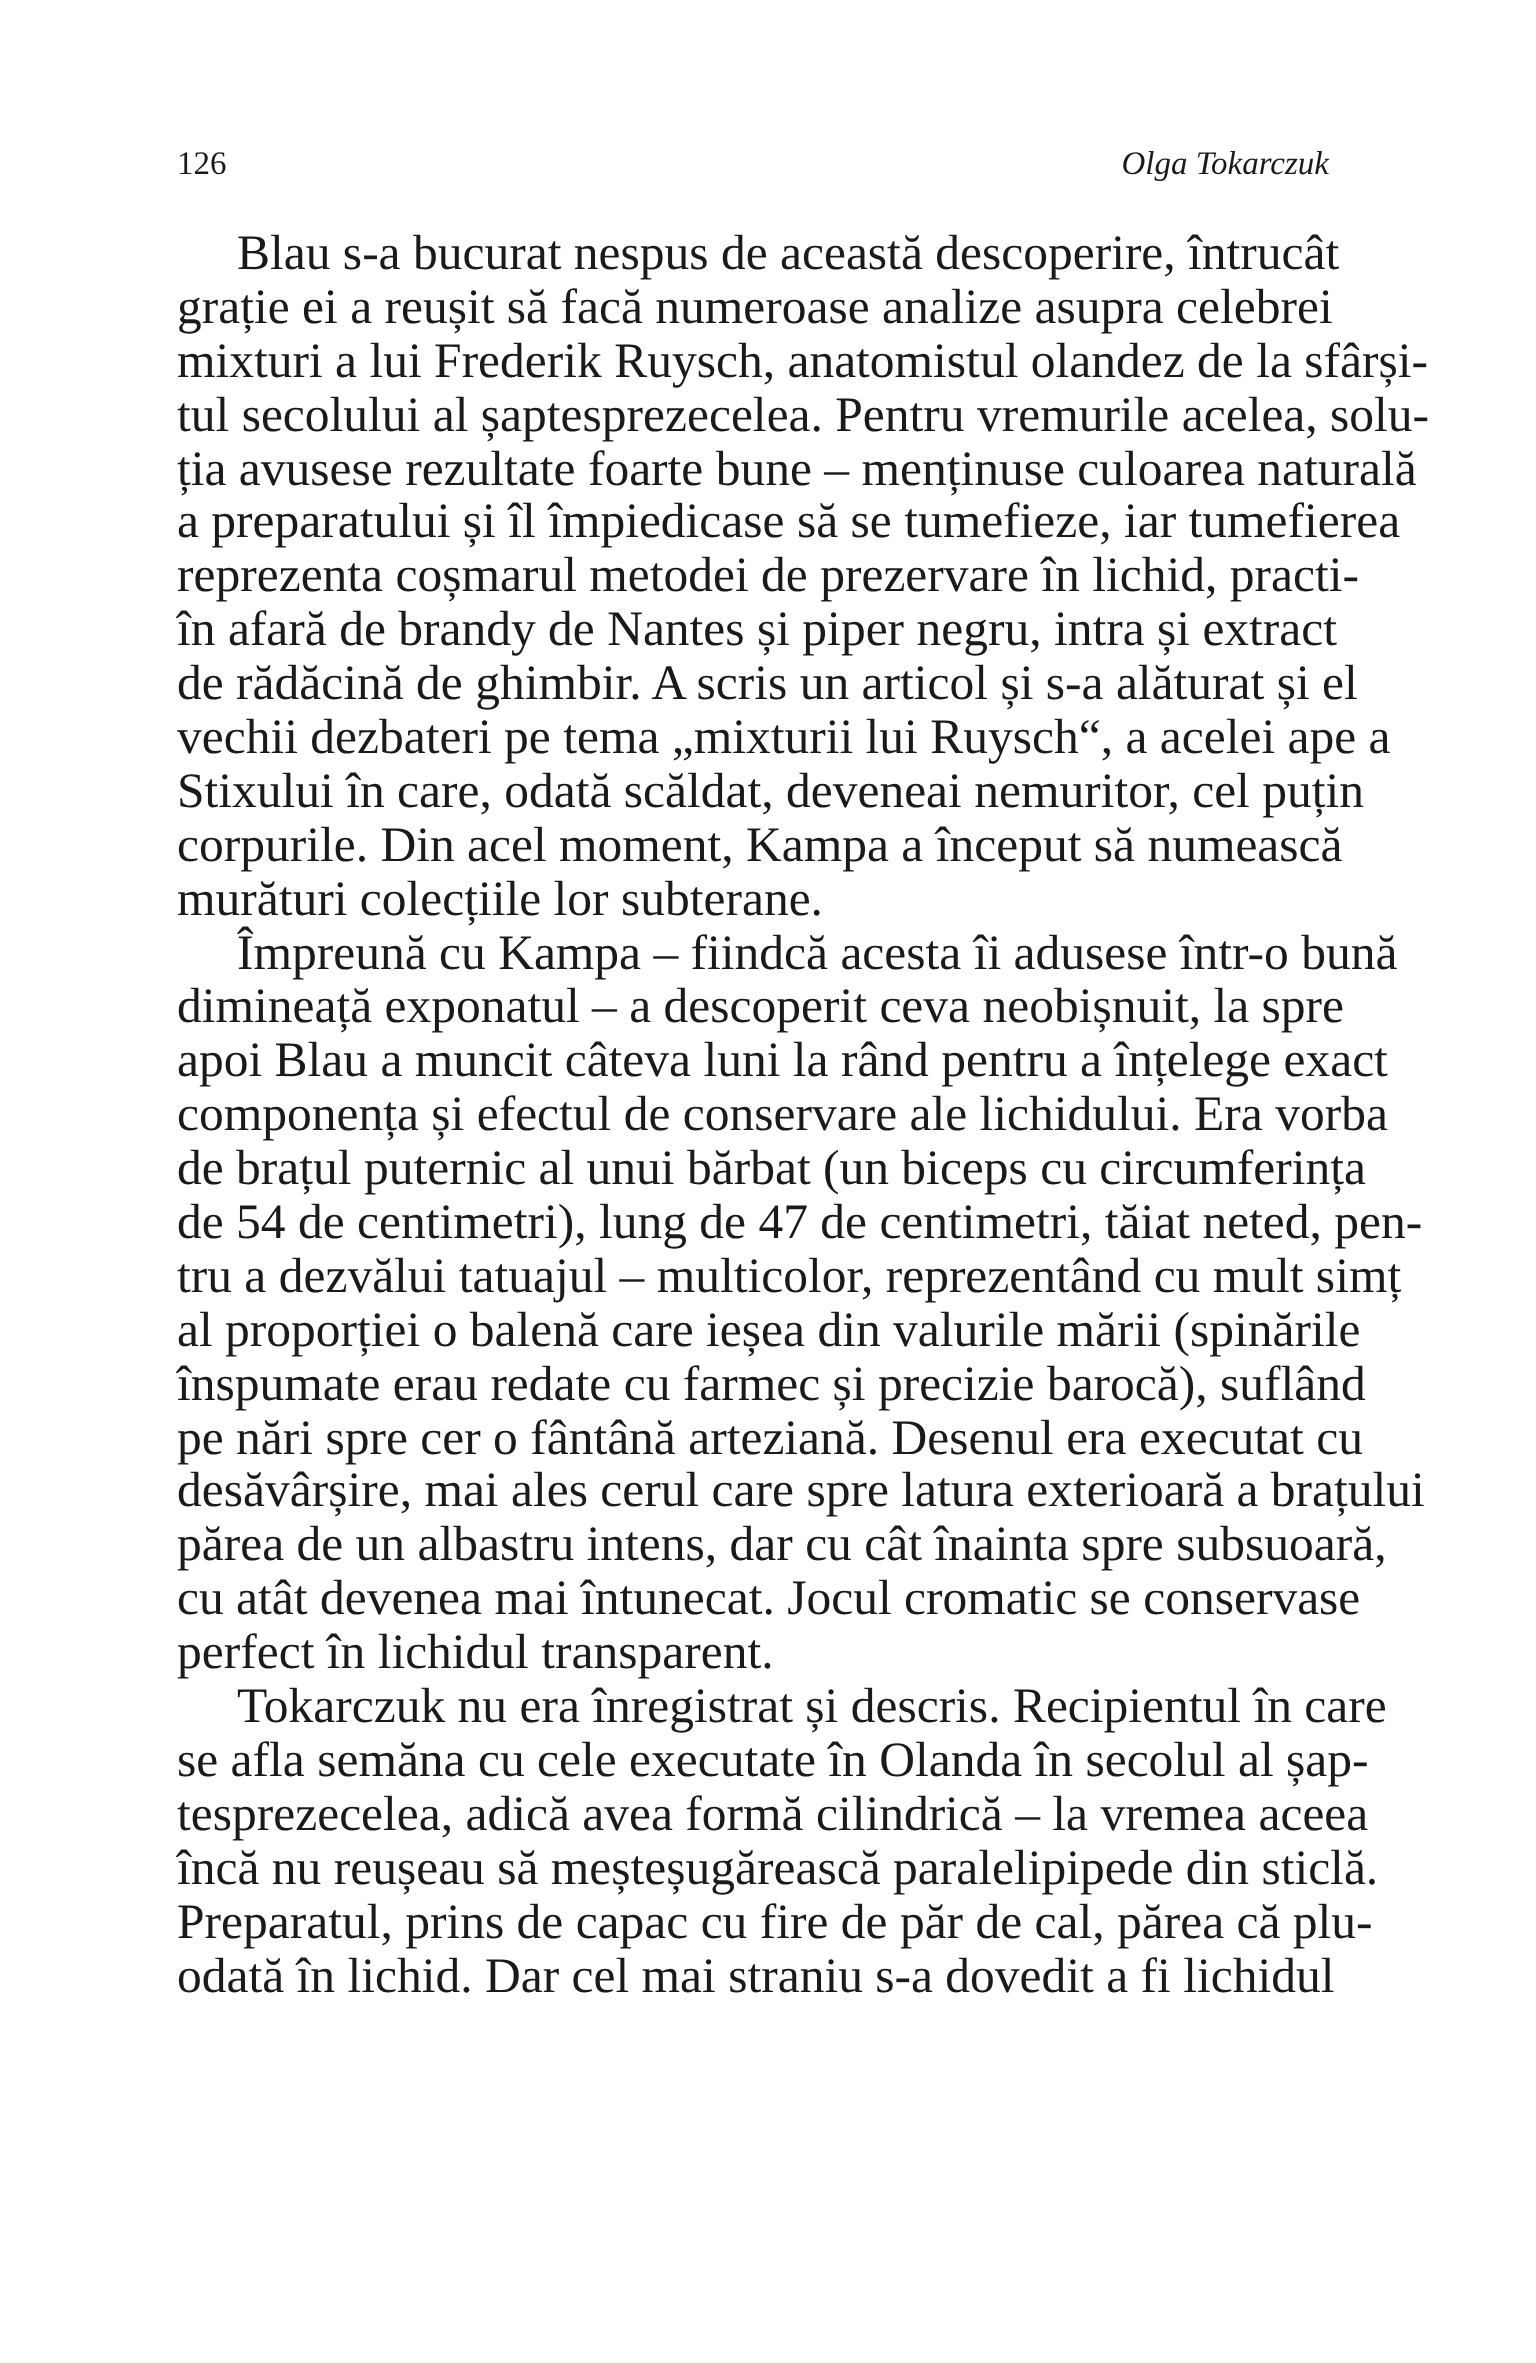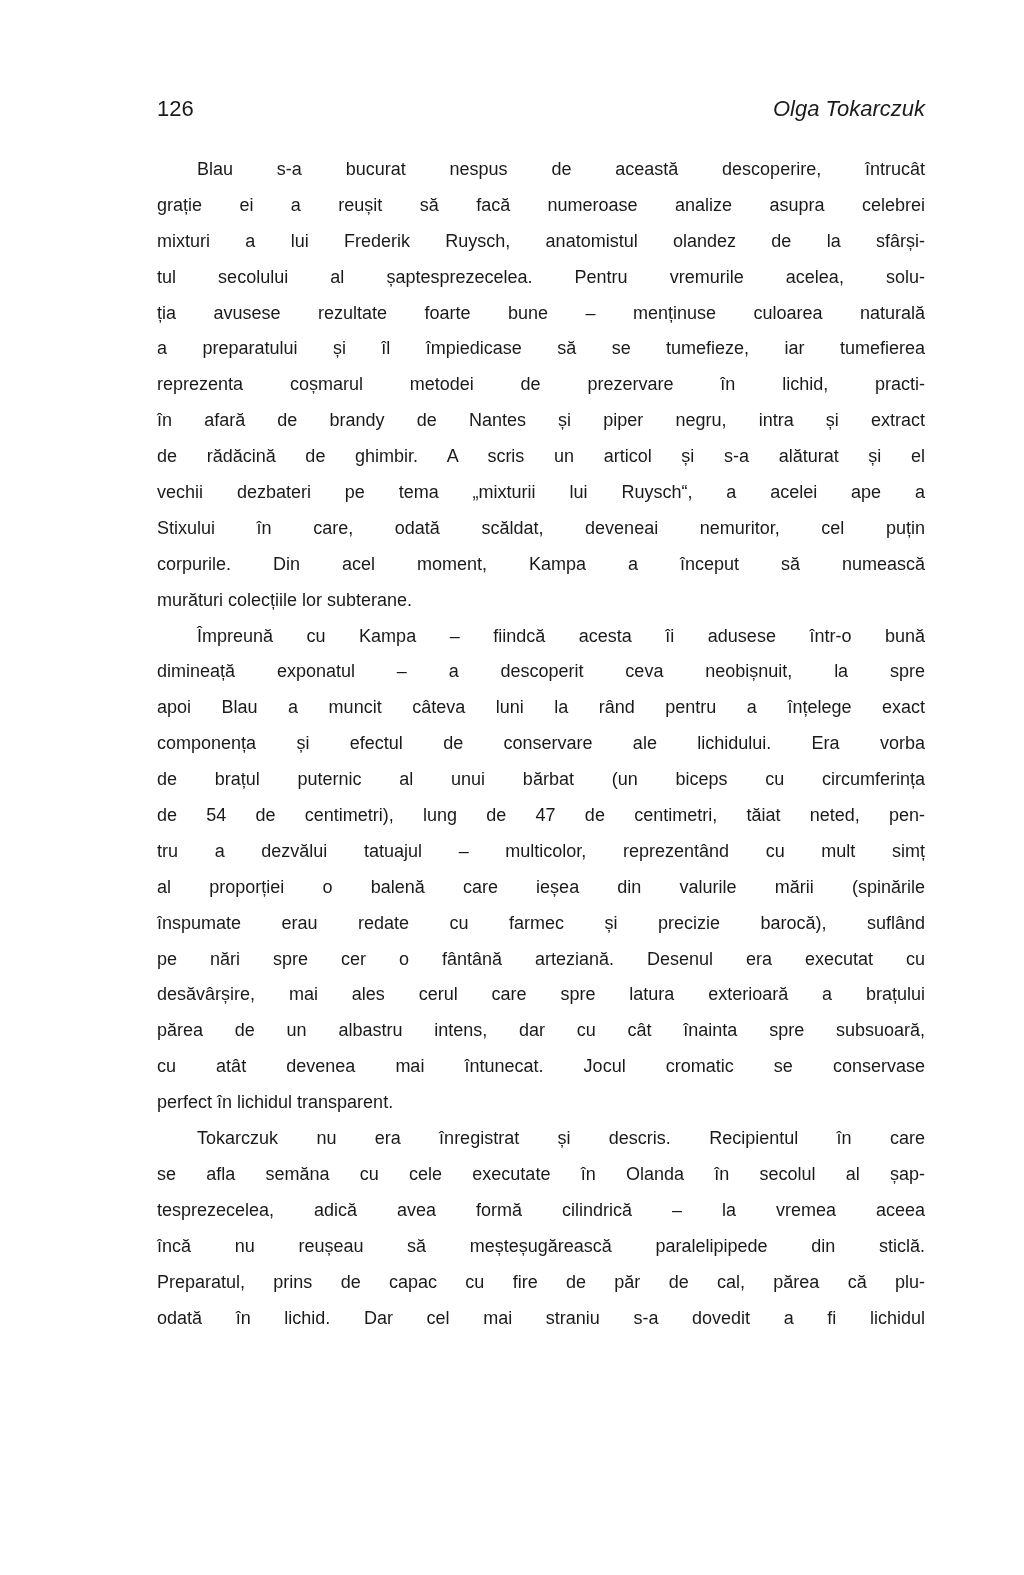--- a/index.html
+++ b/index.html
@@ -1,28 +1,27 @@
 <!DOCTYPE html>
 <html><head>
 <meta charset="utf-8">
 <style>
   html, body { margin: 0; padding: 0; background: #ffffff; }
   body { width: 1024px; height: 1575px; position: relative; overflow: hidden; }
   .page {
     position: absolute; left: 118px; top: 96px; width: 768px;
-    font-family: Liberation Sans, sans-serif;
+    font-family: Liberation Serif, serif;
     color: #1a1a1a;
-    margin-left: 39px;
   }
   .header {
     display: flex; justify-content: space-between; align-items: baseline;
     font-size: 22px; height: 34px;
   }
   .header .author { font-style: italic; }
-  .body { margin-top: 22px; font-size: 18px; line-height: 35.9px; }
+  .body { margin-top: 22px; font-size: 33px; line-height: 35.9px; }
   .line {
     display: block; white-space: nowrap;
     text-align: justify; text-align-last: justify; height: 35.9px;
   }
   .line.indent { padding-left: 40px; }
   .line.last { text-align-last: left; }
 </style>
 </head>
 <body>
 

